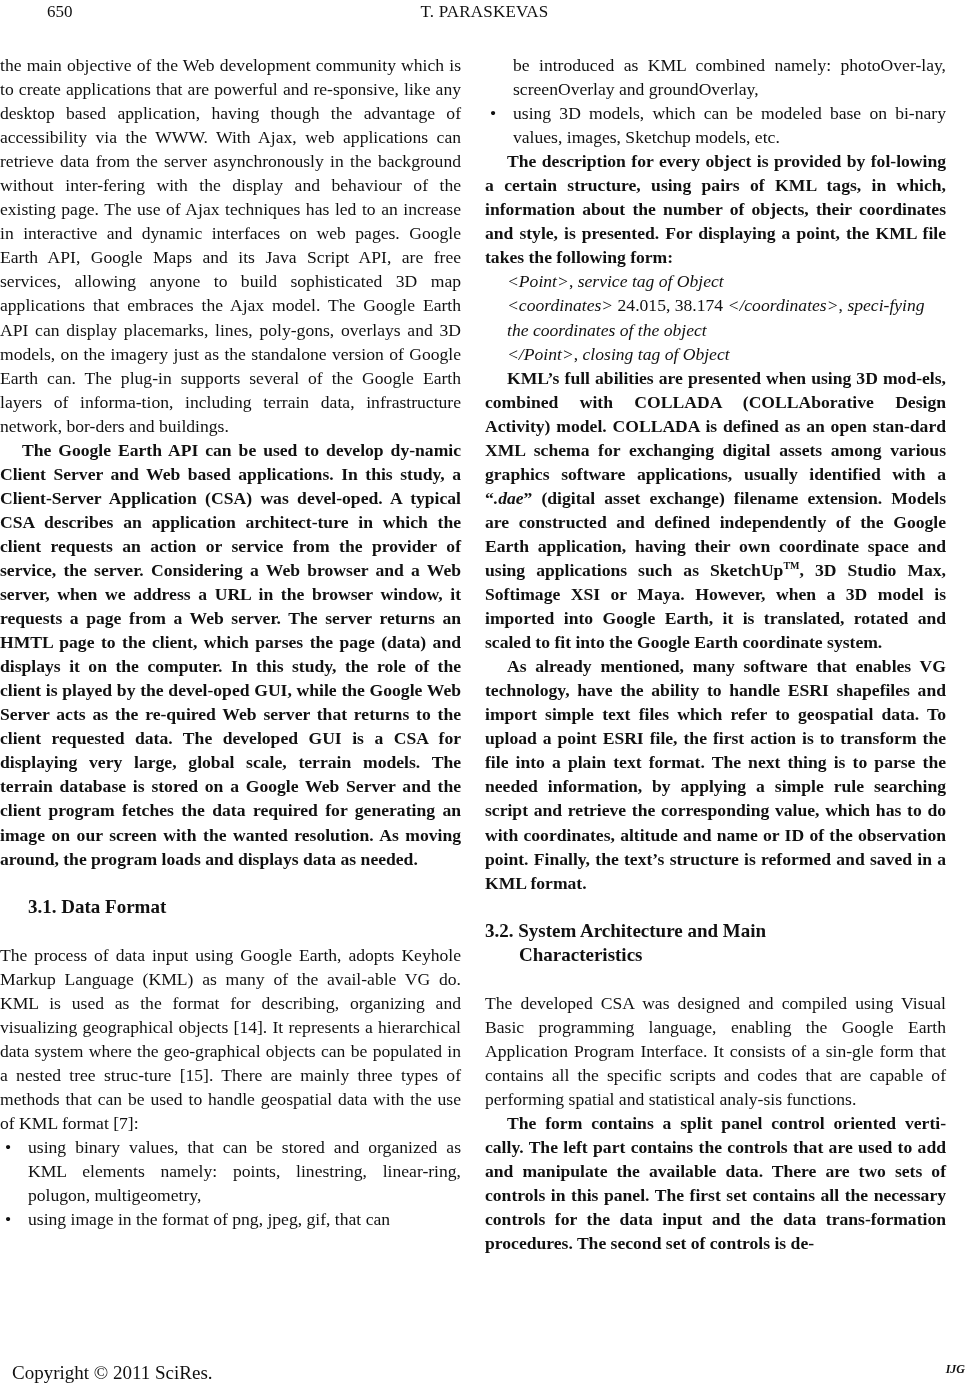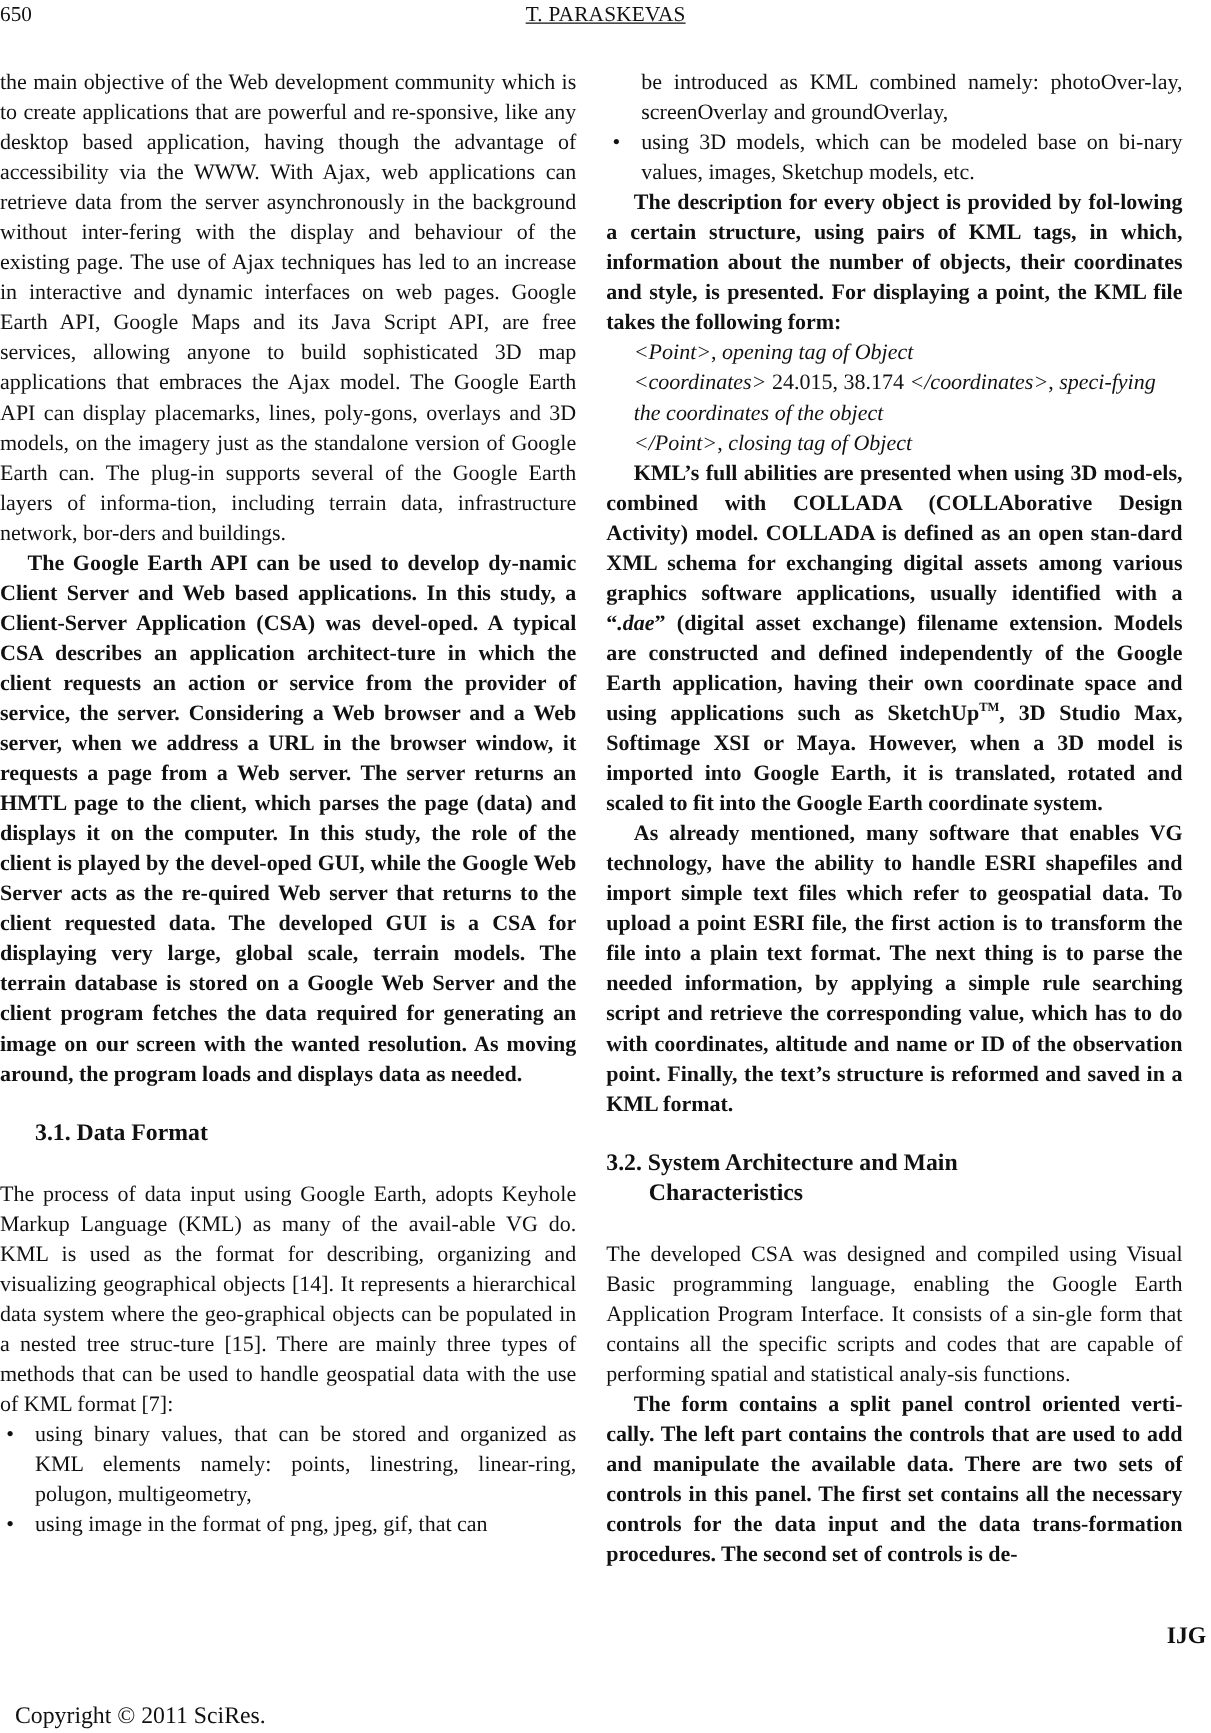--- a/index.html
+++ b/index.html
@@ -1,40 +1,40 @@
 <!DOCTYPE html>
 <html><head>
 <meta charset="utf-8">
 <style>
   html, body { margin: 0; padding: 0; background: #ffffff; }
   body {
     width: 969px; height: 1386px; position: relative; overflow: hidden;
     font-family: "Liberation Serif", "DejaVu Serif", serif;
     color: #111;
   }
-  .page-number { position: absolute; left: 0; top: 2px; font-size: 17px; }
-  .running-head { position: absolute; left: 0; width: 969px; top: 2px; text-align: center; font-size: 17px; letter-spacing: 0.2px; text-decoration: underline; }
+  .page-number { position: absolute; left: 0; top: 2px; font-size: 17px; padding-left: 47px; }
+  .running-head { position: absolute; left: 0; width: 969px; top: 2px; text-align: center; font-size: 17px; letter-spacing: 0.2px; }
   .col { position: absolute; top: 53px; width: 461px; font-size: 17.6px; line-height: 24.05px; }
   .col-left { left: 0; }
   .col-right { left: 508px; }
   p { margin: 0; text-align: justify; hyphens: none; }
   p.indent { text-indent: 22px; font-weight: bold; }
   h3 { font-size: 19px; font-weight: bold; margin: 0; line-height: 24px; }
   .sec-left { margin-top: 24px; margin-bottom: 24px; padding-left: 28px; }
   .sec-right { margin-top: 24px; margin-bottom: 24px; }
   .sec-right .sub { display: block; padding-left: 34px; }
   ul { list-style: none; margin: 0; padding: 0; }
   li { position: relative; padding-left: 28px; text-align: justify; }
   li .bullet { position: absolute; left: 5px; top: 0; }
   .cont { padding-left: 28px; text-align: justify; }
   .code-block { padding-left: 22px; font-style: italic; }
   .code-block .up { font-style: normal; }
   .code-block div { text-align: left; }
   .footer-left { position: absolute; left: 12px; top: 1362px; font-size: 19px; }
-  .footer-right { position: absolute; right: 4px; top: 1298px; font-size: 19px; font-weight: bold; }
+  .footer-right { position: absolute; right: 4px; top: 1362px; font-size: 12px; font-weight: bold; font-style: italic; }
   sup { font-size: 10px; line-height: 0; }
   .ital { font-style: italic; }
 </style>
 </head>
 <body>
 
 <div class="page-number">650</div>
 <div class="running-head">T. PARASKEVAS</div>
 
 <div class="col col-left">
@@ -57,21 +57,21 @@
 <div class="col col-right" style="left:485px; width:461px;">
   <div class="cont">be introduced as KML combined namely: photoOver-lay, screenOverlay and groundOverlay,</div>
   <ul>
     <li>
       <span class="bullet">•</span>
       <span>using 3D models, which can be modeled base on bi-nary values, images, Sketchup models, etc.</span>
     </li>
   </ul>
   <p class="indent">The description for every object is provided by fol-lowing a certain structure, using pairs of KML tags, in which, information about the number of objects, their coordinates and style, is presented. For displaying a point, the KML file takes the following form:</p>
   <div class="code-block">
-    <div><span>&lt;Point&gt;</span><span class="up">, </span><span>opening tag of Object</span></div>
+    <div><span>&lt;Point&gt;</span><span class="up">, </span><span>service tag of Object</span></div>
     <div style="text-indent:0; margin-left:0;"><span>&lt;coordinates&gt;</span><span class="up"> 24.015, 38.174 </span><span>&lt;/coordinates&gt;</span><span class="up">, </span><span>speci-fying the coordinates of the object</span></div>
     <div><span>&lt;/Point&gt;</span><span class="up">, </span><span>closing tag of Object</span></div>
   </div>
   <p class="indent"><span>KML’s full abilities are presented when using 3D mod-els, combined with COLLADA (COLLAborative Design Activity) model. COLLADA is defined as an open stan-dard XML schema for exchanging digital assets among various graphics software applications, usually identified with a “</span><span class="ital">.dae</span><span>” (digital asset exchange) filename extension. Models are constructed and defined independently of the Google Earth application, having their own coordinate space and using applications such as SketchUp</span><sup>TM</sup><span>, 3D Studio Max, Softimage XSI or Maya. However, when a 3D model is imported into Google Earth, it is translated, rotated and scaled to fit into the Google Earth coordinate system.</span></p>
   <p class="indent">As already mentioned, many software that enables VG technology, have the ability to handle ESRI shapefiles and import simple text files which refer to geospatial data. To upload a point ESRI file, the first action is to transform the file into a plain text format. The next thing is to parse the needed information, by applying a simple rule searching script and retrieve the corresponding value, which has to do with coordinates, altitude and name or ID of the observation point. Finally, the text’s structure is reformed and saved in a KML format.</p>
   <h3 class="sec-right">
     <span>3.2. System Architecture and Main</span>
     <span class="sub">Characteristics</span>
   </h3>
   <p>The developed CSA was designed and compiled using Visual Basic programming language, enabling the Google Earth Application Program Interface. It consists of a sin-gle form that contains all the specific scripts and codes that are capable of performing spatial and statistical analy-sis functions.</p>

